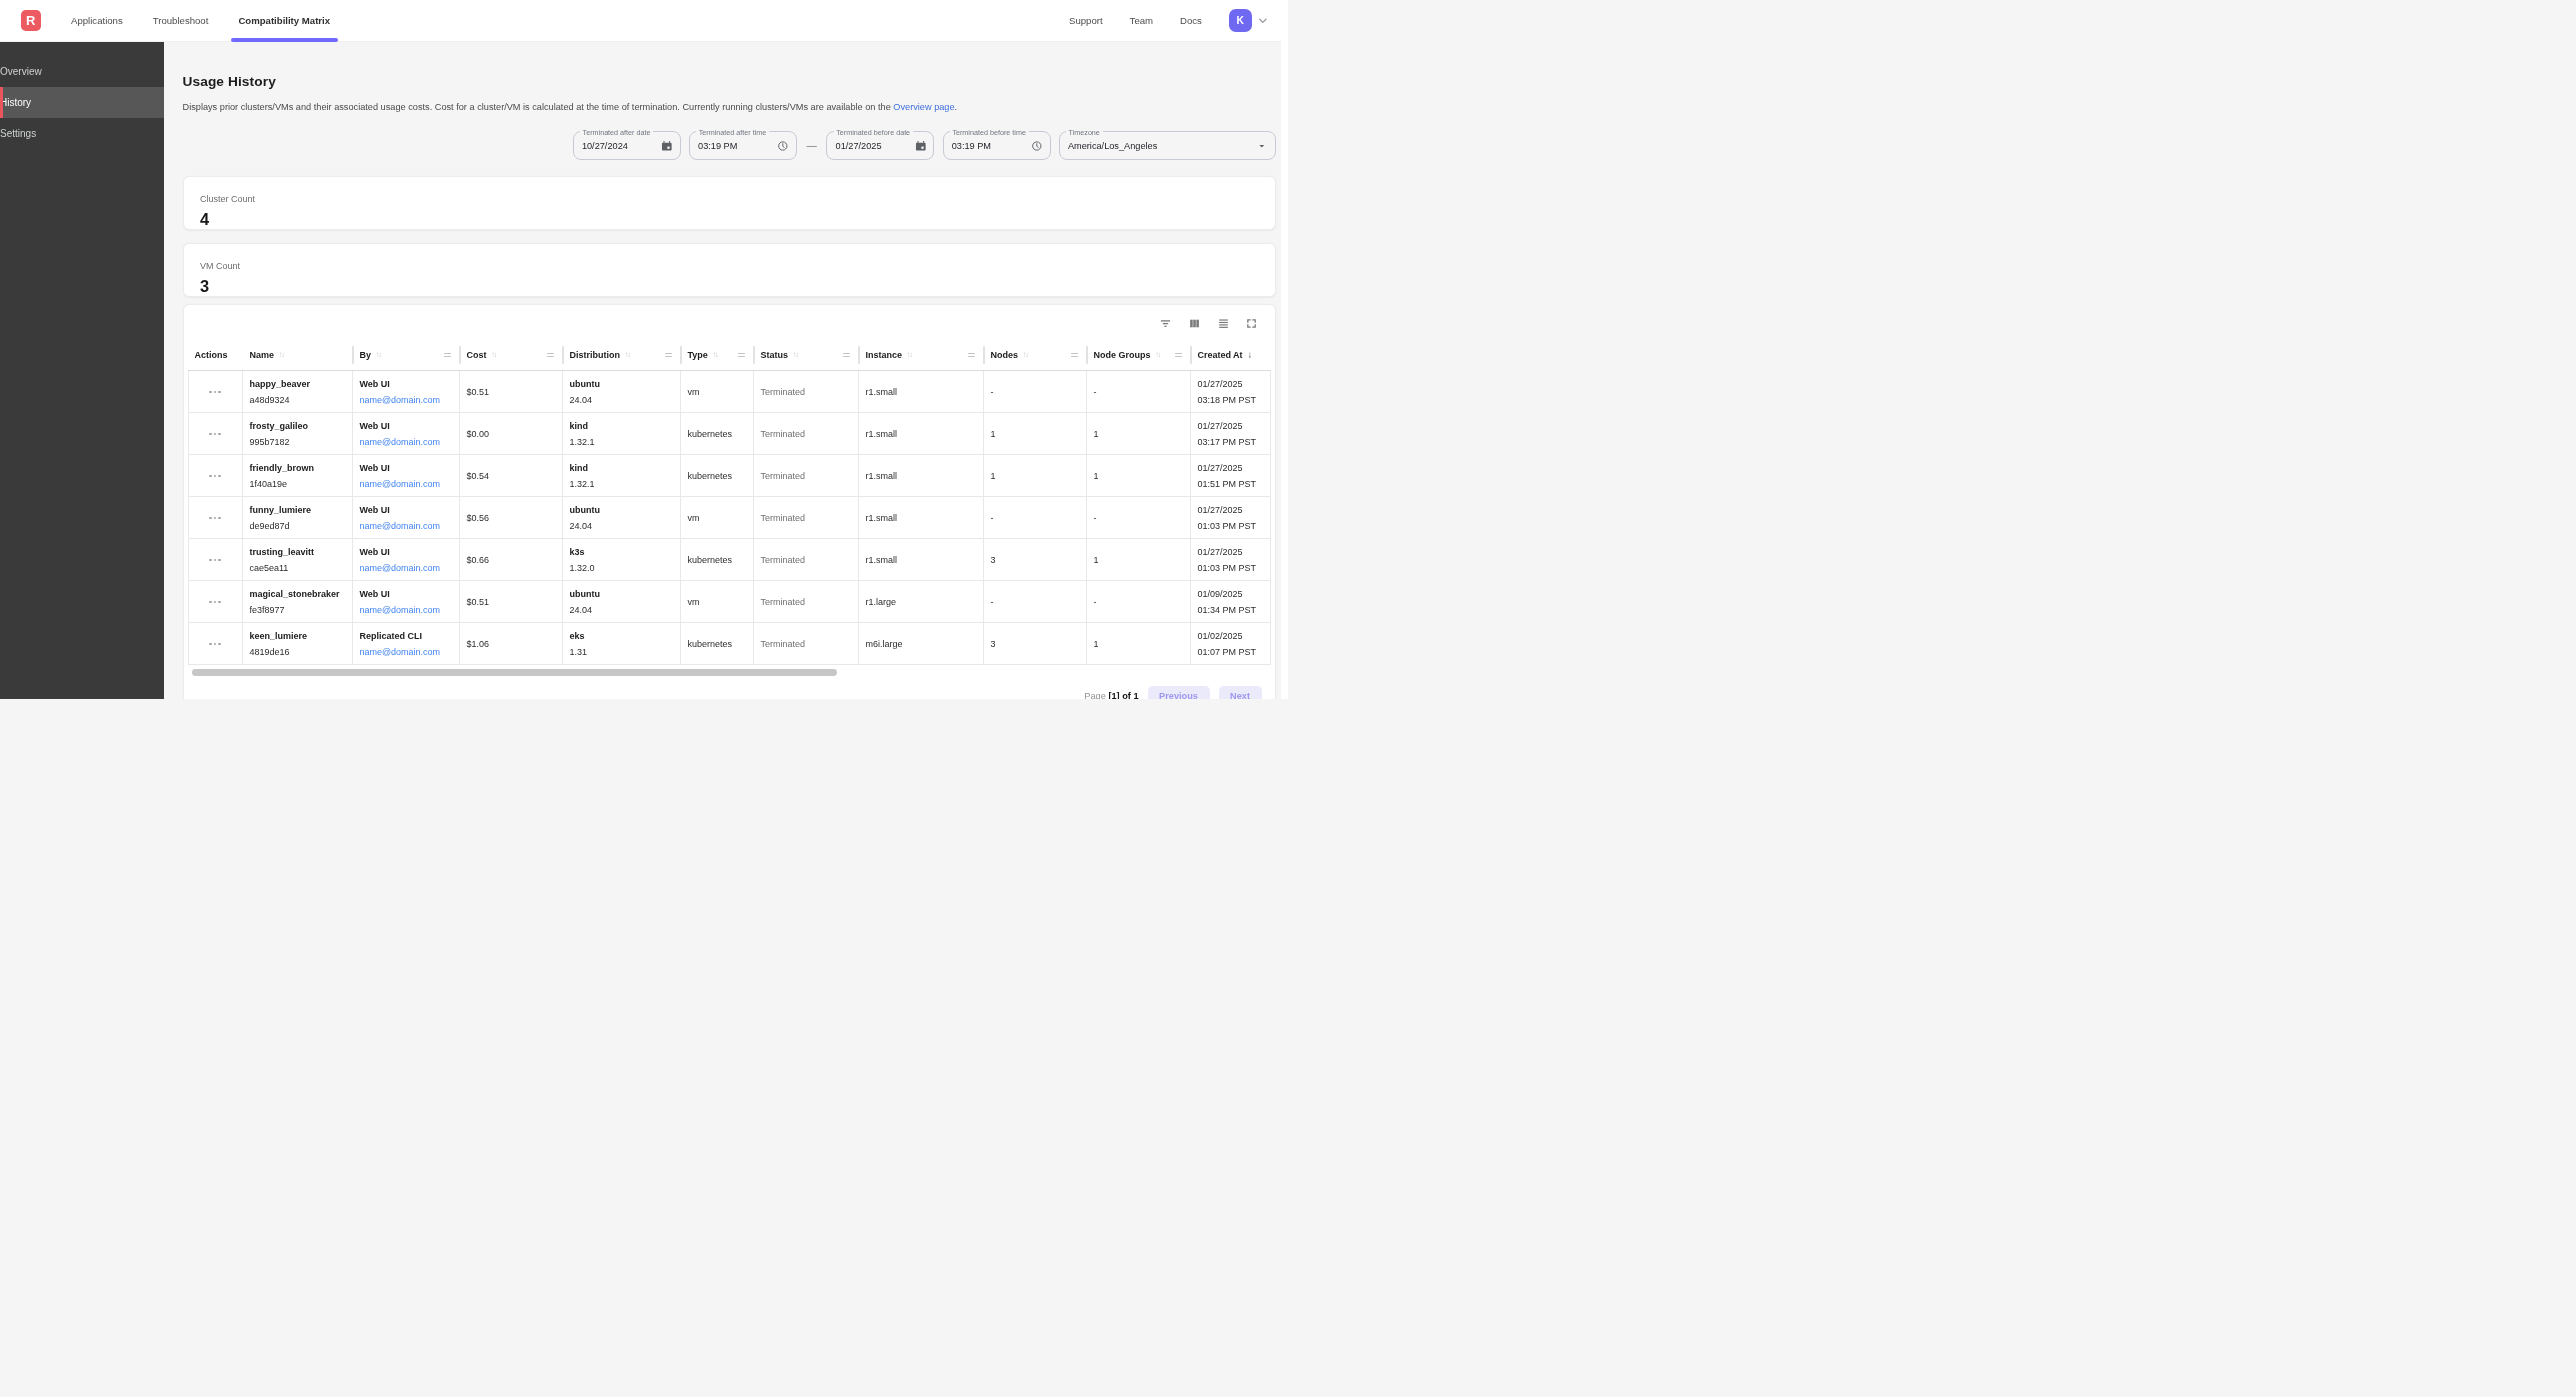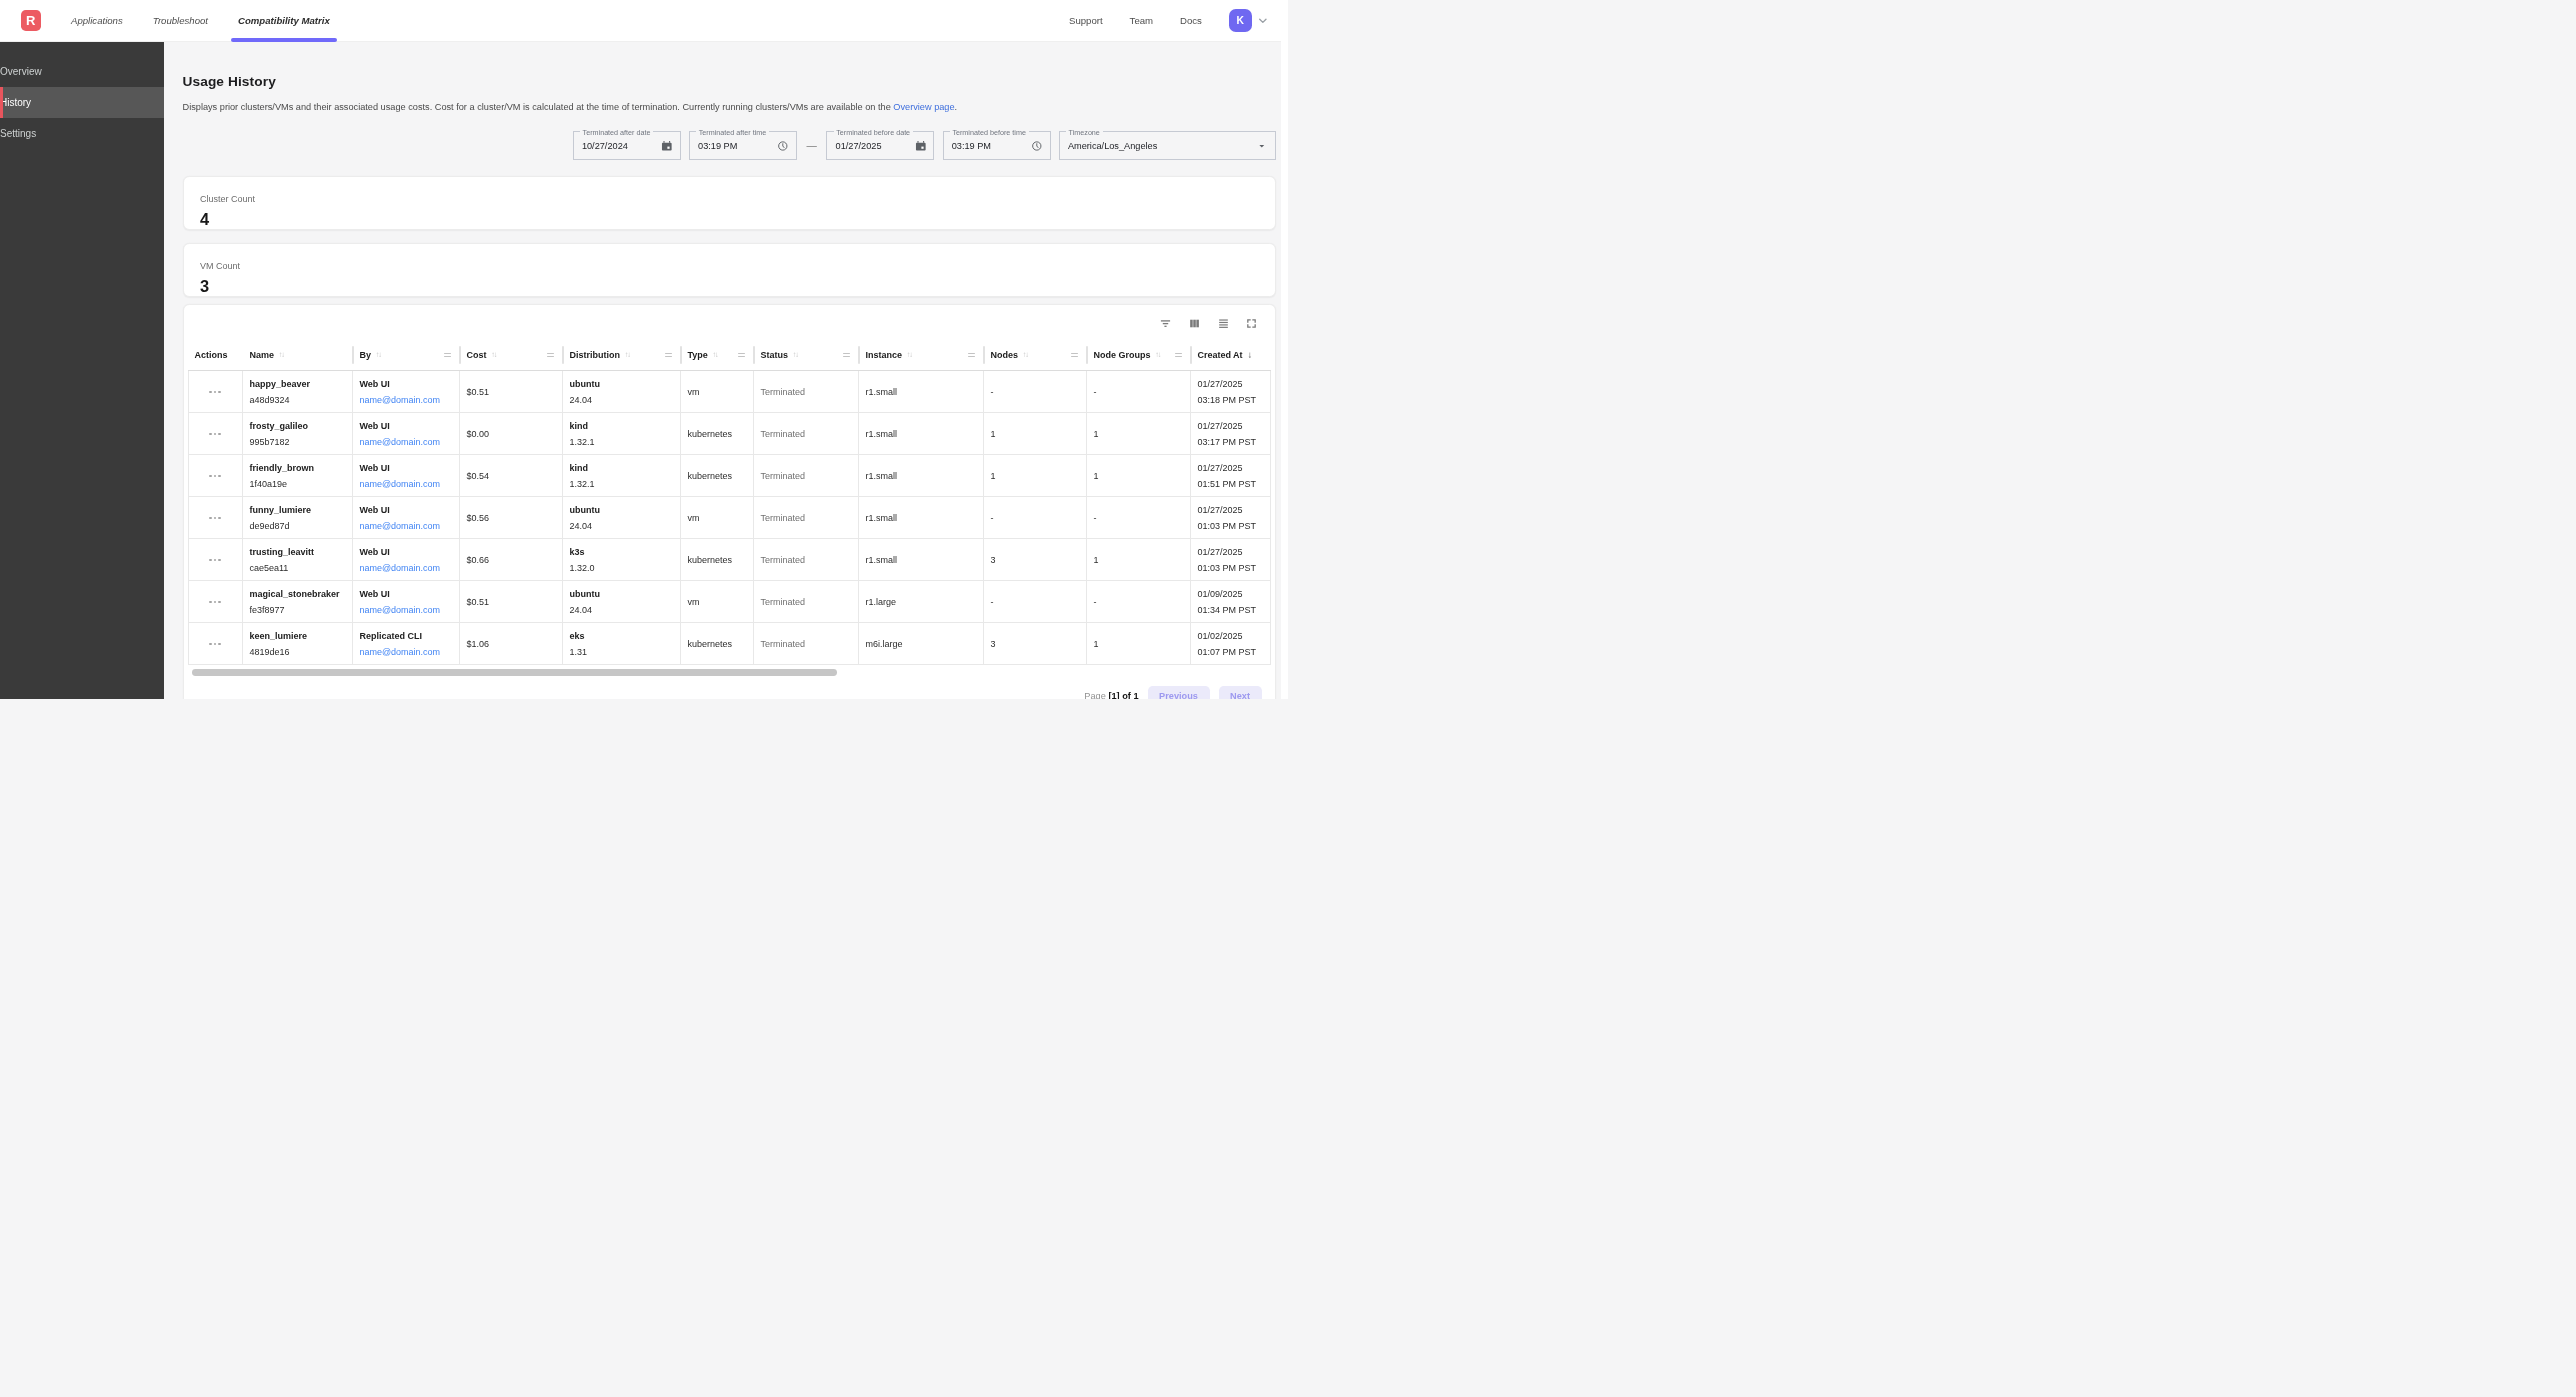--- a/index.html
+++ b/index.html
@@ -14,21 +14,21 @@
   .topnav {
     position: absolute; top: 0; left: 0; right: 0; height: 42px;
     background: #fff; border-bottom: 0.7px solid #efefef;
     display: flex; align-items: center; padding: 0 18px 0 20.5px; z-index: 10;
   }
   .logo {
     width: 20.5px; height: 20.5px; border-radius: 4.8px; background: #ec5b62;
     color: #fff; font-weight: 700; font-size: 13px;
     display: flex; align-items: center; justify-content: center; margin-right: 30px;
   }
-  .nav-items { display: flex; align-items: stretch; gap: 30px; height: 42px; font-style: italic; }
+  .nav-items { display: flex; align-items: stretch; gap: 30px; height: 42px; }
   .nav-item { font-size: 9.6px; color: #4d4d4d; display: flex; align-items: center; position: relative; cursor: pointer; }
   .nav-item.active { font-weight: 700; color: #2e2e2e; }
   .nav-item.active::after {
     content: ""; position: absolute; left: -7.5px; right: -7.5px; bottom: 0;
     height: 3.4px; background: #7069fa; border-radius: 2.1px;
   }
   .nav-right { margin-left: auto; display: flex; align-items: center; gap: 27px; }
   .nav-link { font-size: 9.6px; color: #4d4d4d; cursor: pointer; }
   .avatar-wrap { display: flex; align-items: center; gap: 4.8px; }
   .avatar {
@@ -50,21 +50,21 @@
   
   .content { position: absolute; top: 42px; left: 164px; right: 0; bottom: 0; padding: 32px 12.3px 0 18.5px; }
   .page-title { font-size: 13.7px; font-weight: 700; color: #1d1d1f; letter-spacing: 0.1px; }
   .page-desc { margin-top: 11.6px; font-size: 9.2px; line-height: 13.7px; color: #4a4a4a; max-width: 817px; }
   .page-desc .link { color: #3f6fdd; cursor: pointer; }
 
   
   .filters { margin-top: 17px; display: flex; justify-content: flex-end; align-items: center; gap: 8.2px; height: 29px; }
   .field {
     position: relative; width: 108px; height: 29px;
-    border: 0.7px solid #c6cad3; border-radius: 0;
+    border: 0.7px solid #c6cad3; border-radius: 8px;
     display: flex; align-items: center; padding: 0 23px 0 8.2px;
   }
   .field.wide { width: 217px; }
   .flabel {
     position: absolute; top: -4.8px; left: 6.2px; font-size: 7.2px; color: #70757f;
     background: #f5f5f6; padding: 0 2.7px; white-space: nowrap;
   }
   .fvalue { font-size: 9.2px; color: #23252a; white-space: nowrap; }
   .ficon { position: absolute; right: 6.8px; top: 50%; transform: translateY(-50%); width: 11.6px; height: 11.6px; display: flex; cursor: pointer; }
   .ficon svg { width: 11.6px; height: 11.6px; }

